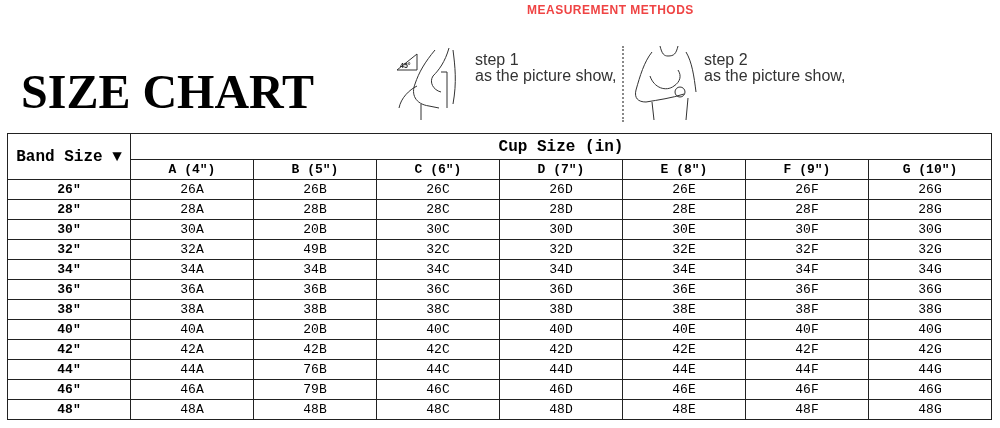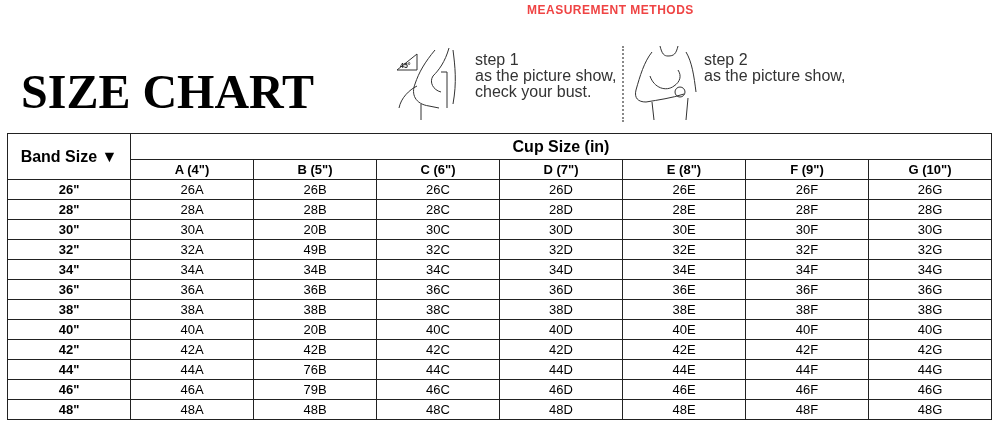--- a/index.html
+++ b/index.html
@@ -19,21 +19,21 @@
   .step svg { position: absolute; left: 0; top: 0; }
   .step-text { position: absolute; top: 10px; font-size: 16px; line-height: 16px; color: #333; }
   .step1 .step-text { left: 80px; }
   .step2 .step-text { left: 72px; }
   .step-text div { white-space: nowrap; }
 
   .divider { position: absolute; left: 622px; top: 46px; height: 76px;
              border-left: 2px dotted #888; }
 
   table.size { position: absolute; left: 7px; top: 133px; width: 985px;
-               border-collapse: collapse; table-layout: fixed; }
+               border-collapse: collapse; table-layout: fixed; font-family: Liberation Mono, monospace; }
   table.size td, table.size th { border: 1px solid #222; padding: 0; text-align: center;
                font-size: 13px; line-height: 18px; height: 19px; overflow: hidden; white-space: nowrap; }
   table.size th.band-head { font-size: 16px; font-weight: bold; height: auto; }
   table.size th.cup-head { font-size: 16px; font-weight: bold; height: 25px; text-align: center; }
   table.size th.col-head { font-size: 13px; font-weight: bold; }
   table.size td.band { font-weight: bold; }
   .col-band { width: 123px; }
   .col { width: 123px; }
 </style>
 </head>
@@ -52,21 +52,20 @@
       <path d="M58 8 C60 24 62 40 58 62"></path>
       <path d="M46 30 L52 30 L52 66"></path>
       <path d="M4 66 C6 56 14 48 22 44"></path>
       <path d="M26 62 L26 78"></path>
     </g>
     <text x="5" y="26" font-size="7" font-weight="bold" fill="#222" font-family="Liberation Sans, sans-serif">45°</text>
   </svg>
   <div class="step-text">
     <div>step 1</div>
     <div>as the picture show,</div>
-    <div>check your bust.</div>
   </div>
 </div>
 
 <div class="divider"></div>
 
 <div class="step step2">
   <svg width="70" height="80" viewBox="0 0 70 80">
     <g fill="none" stroke="#333" stroke-width="1">
       <path d="M28 4 C30 12 32 14 36 14 C42 14 44 12 46 4"></path>
       <path d="M20 10 C12 20 8 34 4 48 C2 56 6 60 14 60"></path>

